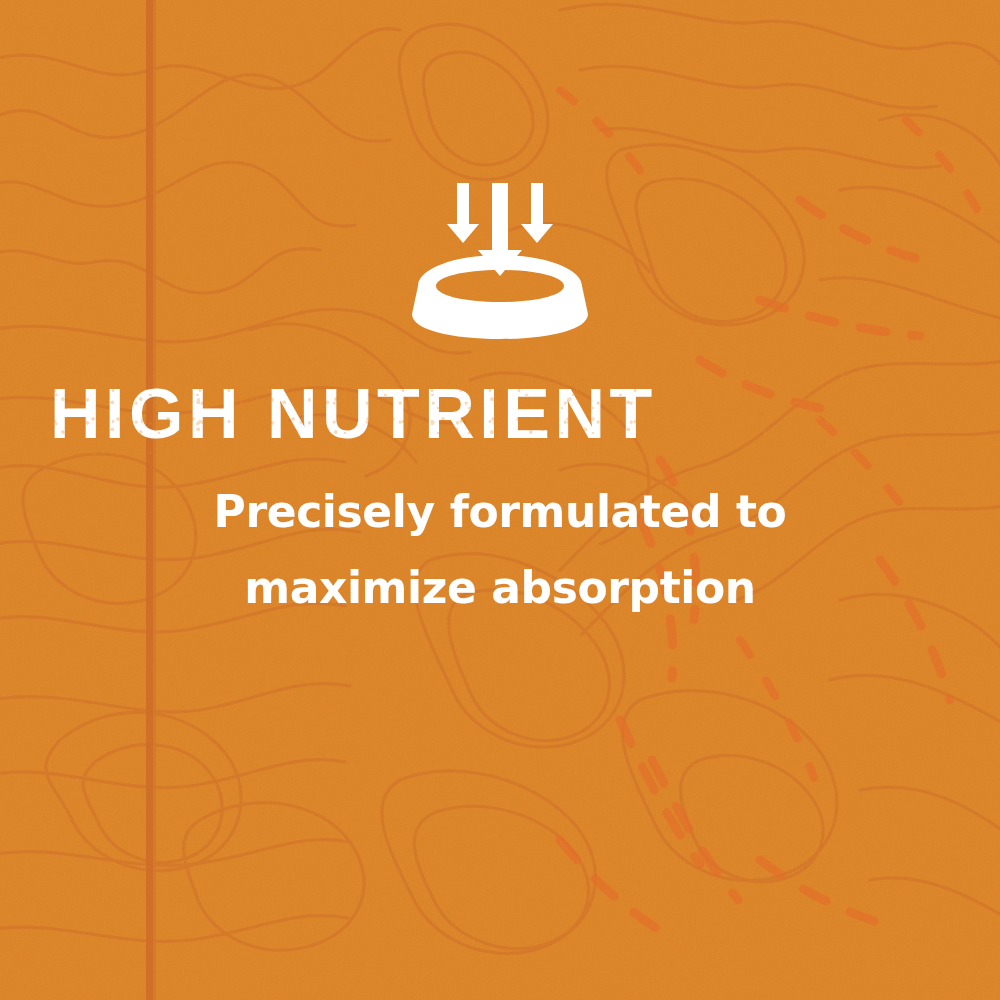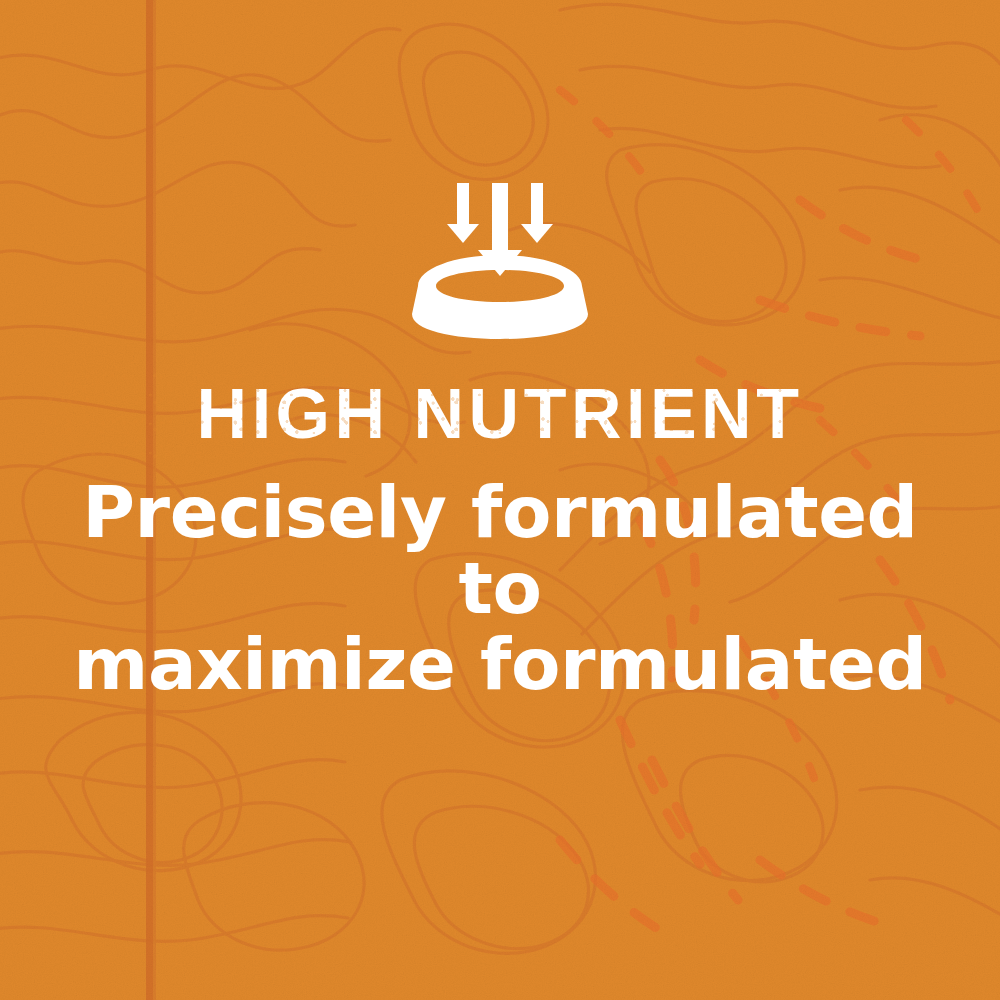--- a/index.html
+++ b/index.html
@@ -56,21 +56,21 @@
     width: 200px;
     height: 170px;
     display: block;
   }
   #bowl-icon { display: block; width: 200px; height: 170px; }
 
   
   #headline {
     margin-top: 34px;
     width: 900px;
-    text-align: center;
+    text-align: left;
     color: #FFFFFF;
     font-family: "Liberation Sans", sans-serif;
     font-weight: bold;
     font-size: 70px;
     line-height: 76px;
     letter-spacing: 4.5px;
     text-transform: uppercase;
     -webkit-font-smoothing: antialiased;
     position: relative;
   }
@@ -98,21 +98,21 @@
   }
 
   
   #body-copy {
     margin-top: 22px;
     width: 900px;
     text-align: center;
     color: #FFFFFF;
     font-family: "DejaVu Sans", sans-serif;
     font-weight: bold;
-    font-size: 72px;
+    font-size: 44px;
     line-height: 76px;
     letter-spacing: -0.4px;
     -webkit-font-smoothing: antialiased;
   }
   #body-copy .bc-line { display: block; }
 </style>
 </head>
 <body>
 
 <div id="card">
@@ -251,17 +251,17 @@
         </g>
       </svg>
     </div>
 
     <div id="headline">
       <span class="hl-line">HIGH NUTRIENT</span>
     </div>
 
     <div id="body-copy">
       <span class="bc-line">Precisely formulated to</span>
-      <span class="bc-line">maximize formulated</span>
+      <span class="bc-line">maximize absorption</span>
     </div>
 
   </div>
 </div>
 
 </body></html>

